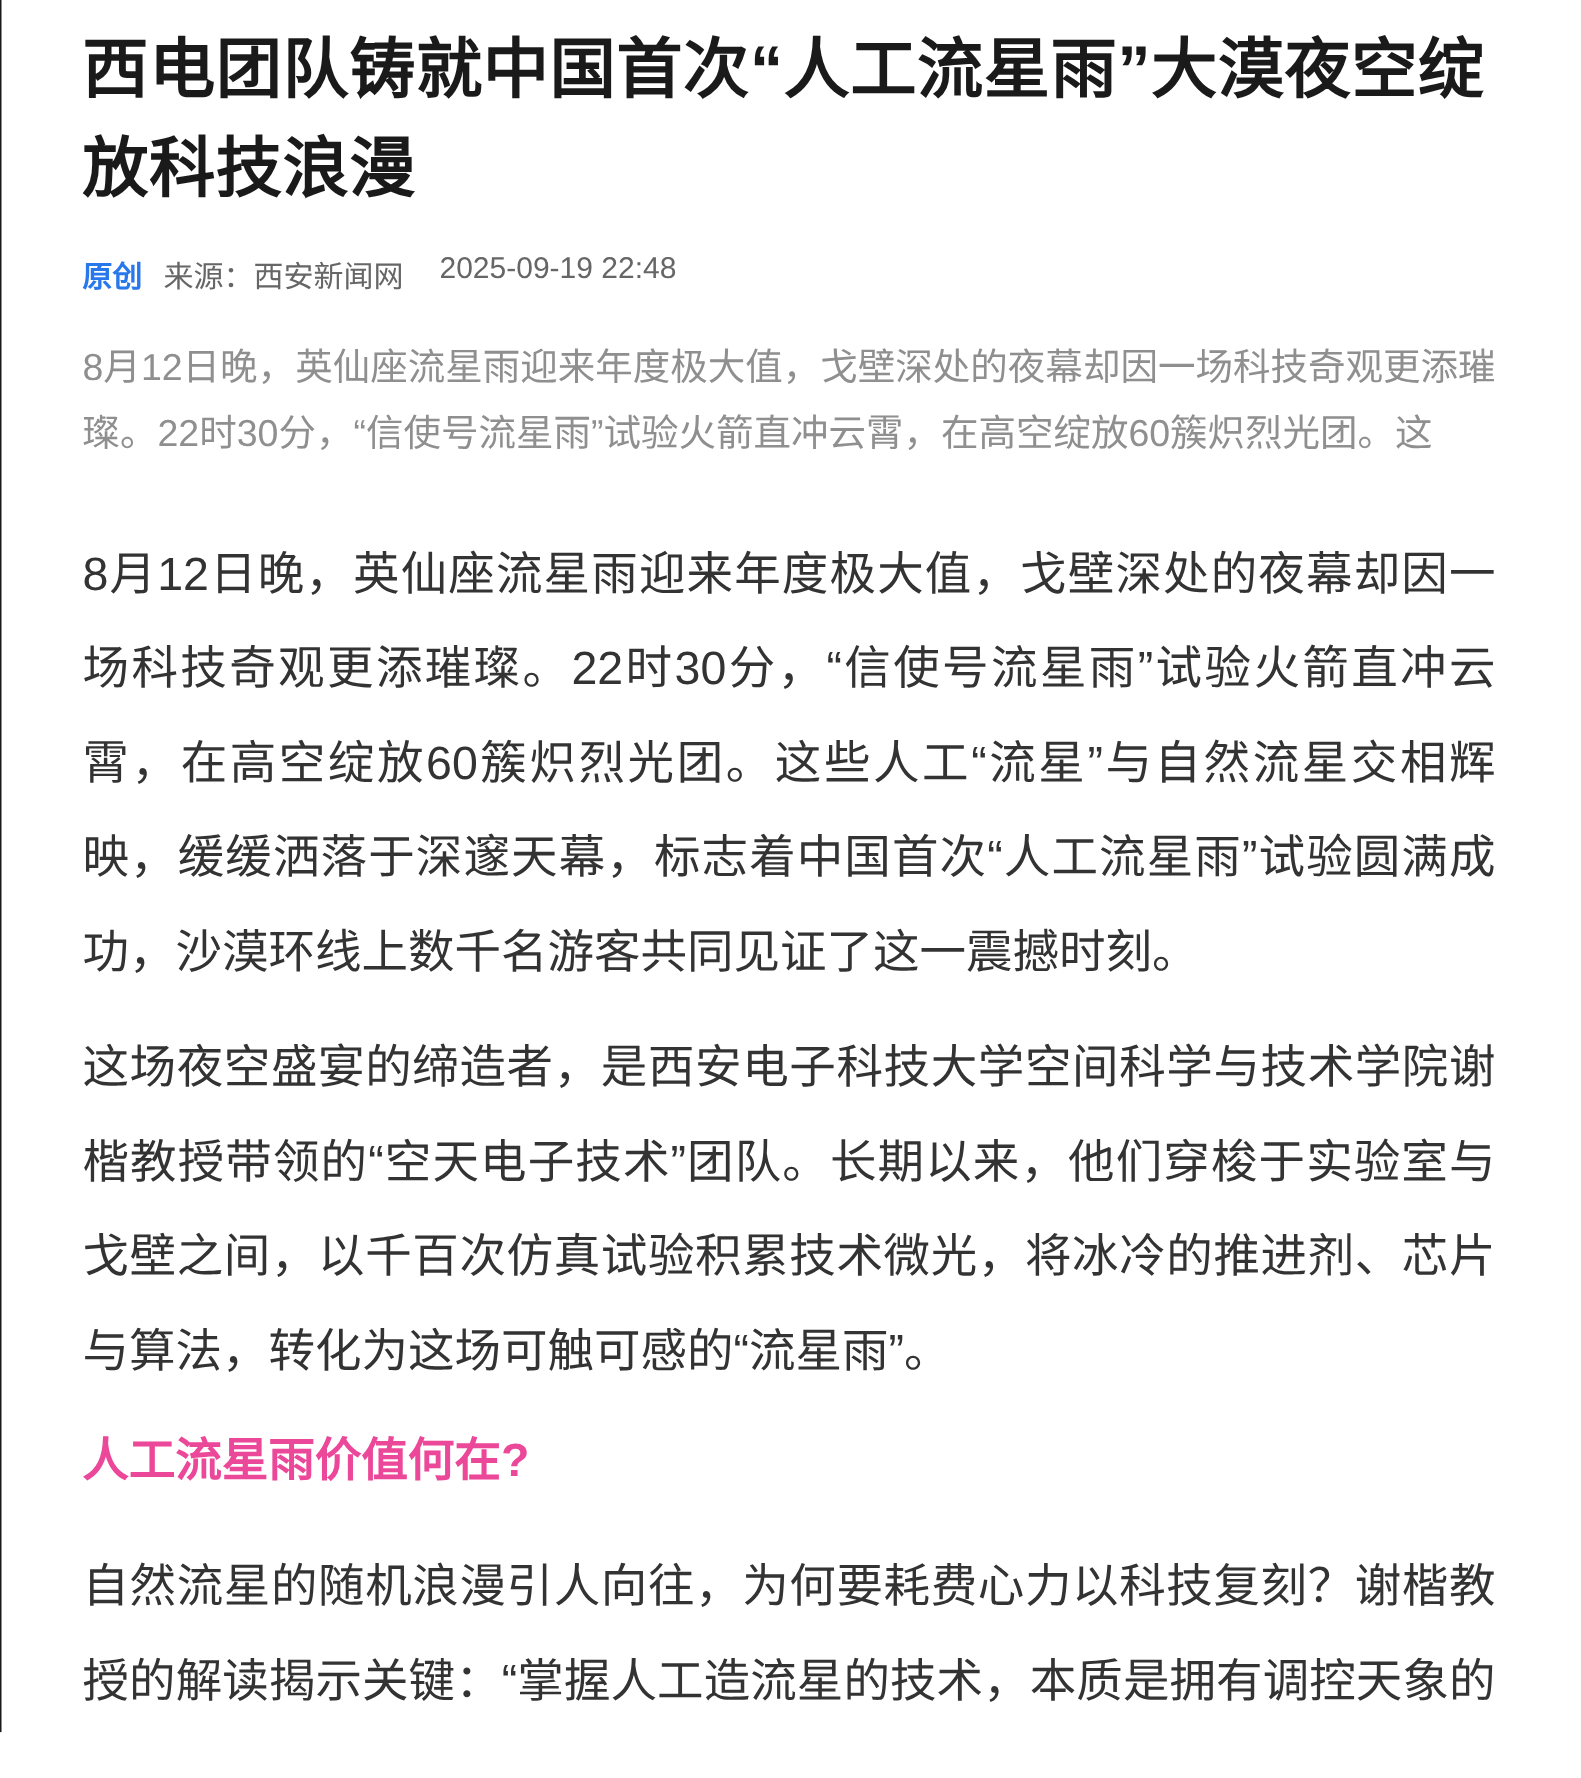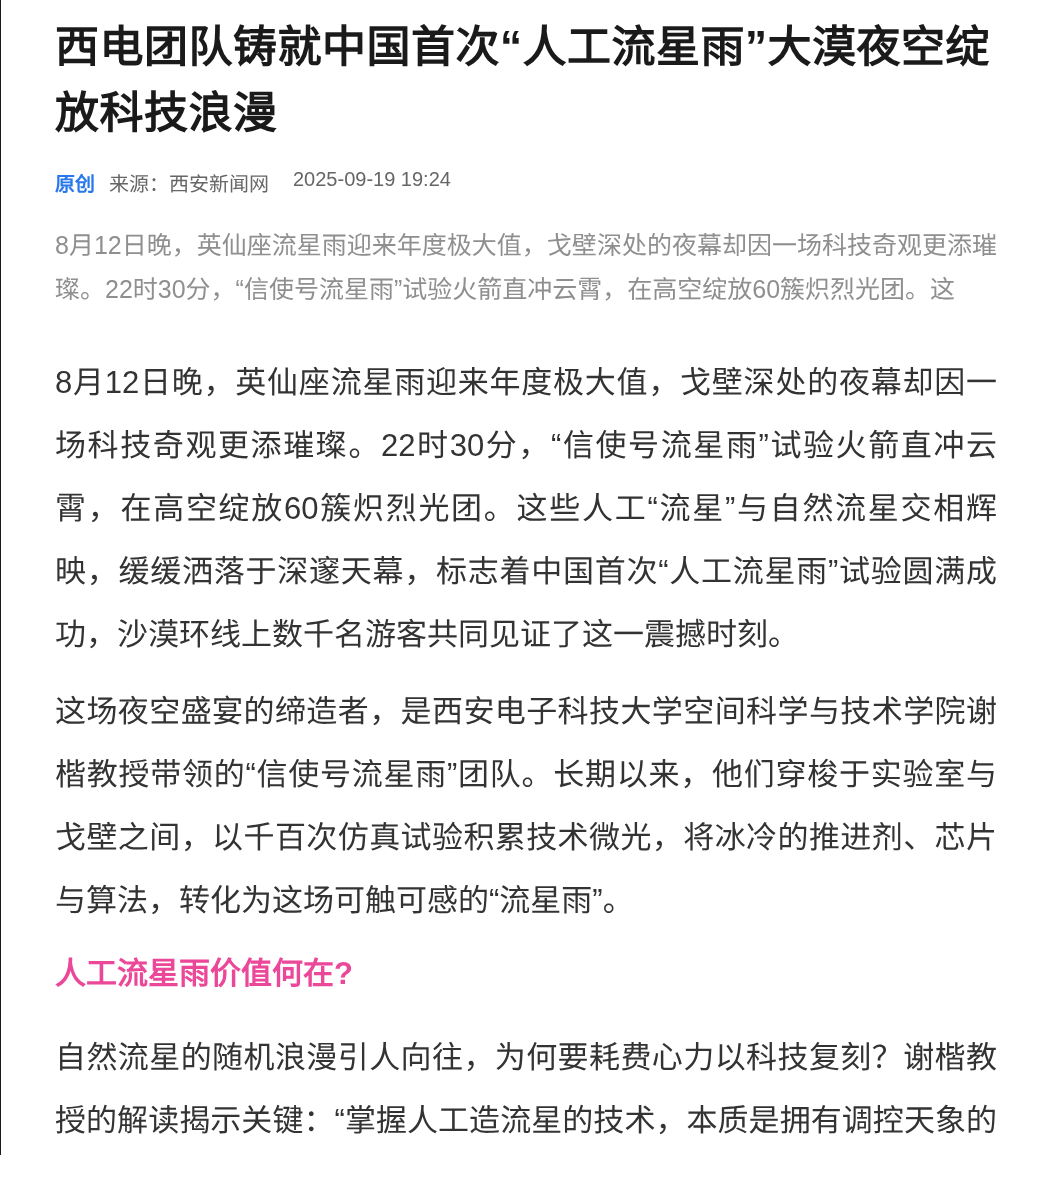--- a/index.html
+++ b/index.html
@@ -87,26 +87,26 @@
 
 <div class="page">
   <div class="left-edge"></div>
   <div class="content">
 
     <h1 class="title">西电团队铸就中国首次“人工流星雨”大漠夜空绽放科技浪漫</h1>
 
     <div class="meta">
       <span class="tag">原创</span>
       <span class="source">来源：西安新闻网</span>
-      <span class="time">2025-09-19 19:24</span>
+      <span class="time">2025-09-19 22:48</span>
     </div>
 
     <p class="summary">8月12日晚，英仙座流星雨迎来年度极大值，戈壁深处的夜幕却因一场科技奇观更添璀璨。22时30分，“信使号流星雨”试验火箭直冲云霄，在高空绽放60簇炽烈光团。这</p>
 
     <div class="body-copy">
       <p class="first">8月12日晚，英仙座流星雨迎来年度极大值，戈壁深处的夜幕却因一场科技奇观更添璀璨。22时30分，“信使号流星雨”试验火箭直冲云霄，在高空绽放60簇炽烈光团。这些人工“流星”与自然流星交相辉映，缓缓洒落于深邃天幕，标志着中国首次“人工流星雨”试验圆满成功，沙漠环线上数千名游客共同见证了这一震撼时刻。</p>
-      <p>这场夜空盛宴的缔造者，是西安电子科技大学空间科学与技术学院谢楷教授带领的“信使号流星雨”团队。长期以来，他们穿梭于实验室与戈壁之间，以千百次仿真试验积累技术微光，将冰冷的推进剂、芯片与算法，转化为这场可触可感的“流星雨”。</p>
+      <p>这场夜空盛宴的缔造者，是西安电子科技大学空间科学与技术学院谢楷教授带领的“空天电子技术”团队。长期以来，他们穿梭于实验室与戈壁之间，以千百次仿真试验积累技术微光，将冰冷的推进剂、芯片与算法，转化为这场可触可感的“流星雨”。</p>
       <h2 class="subheading">人工流星雨价值何在?</h2>
       <p>自然流星的随机浪漫引人向往，为何要耗费心力以科技复刻？谢楷教授的解读揭示关键：“掌握人工造流星的技术，本质是拥有调控天象的能力，其价值远超表面浪漫。”</p>
     </div>
 
   </div>
 </div>
 
 </body></html>

